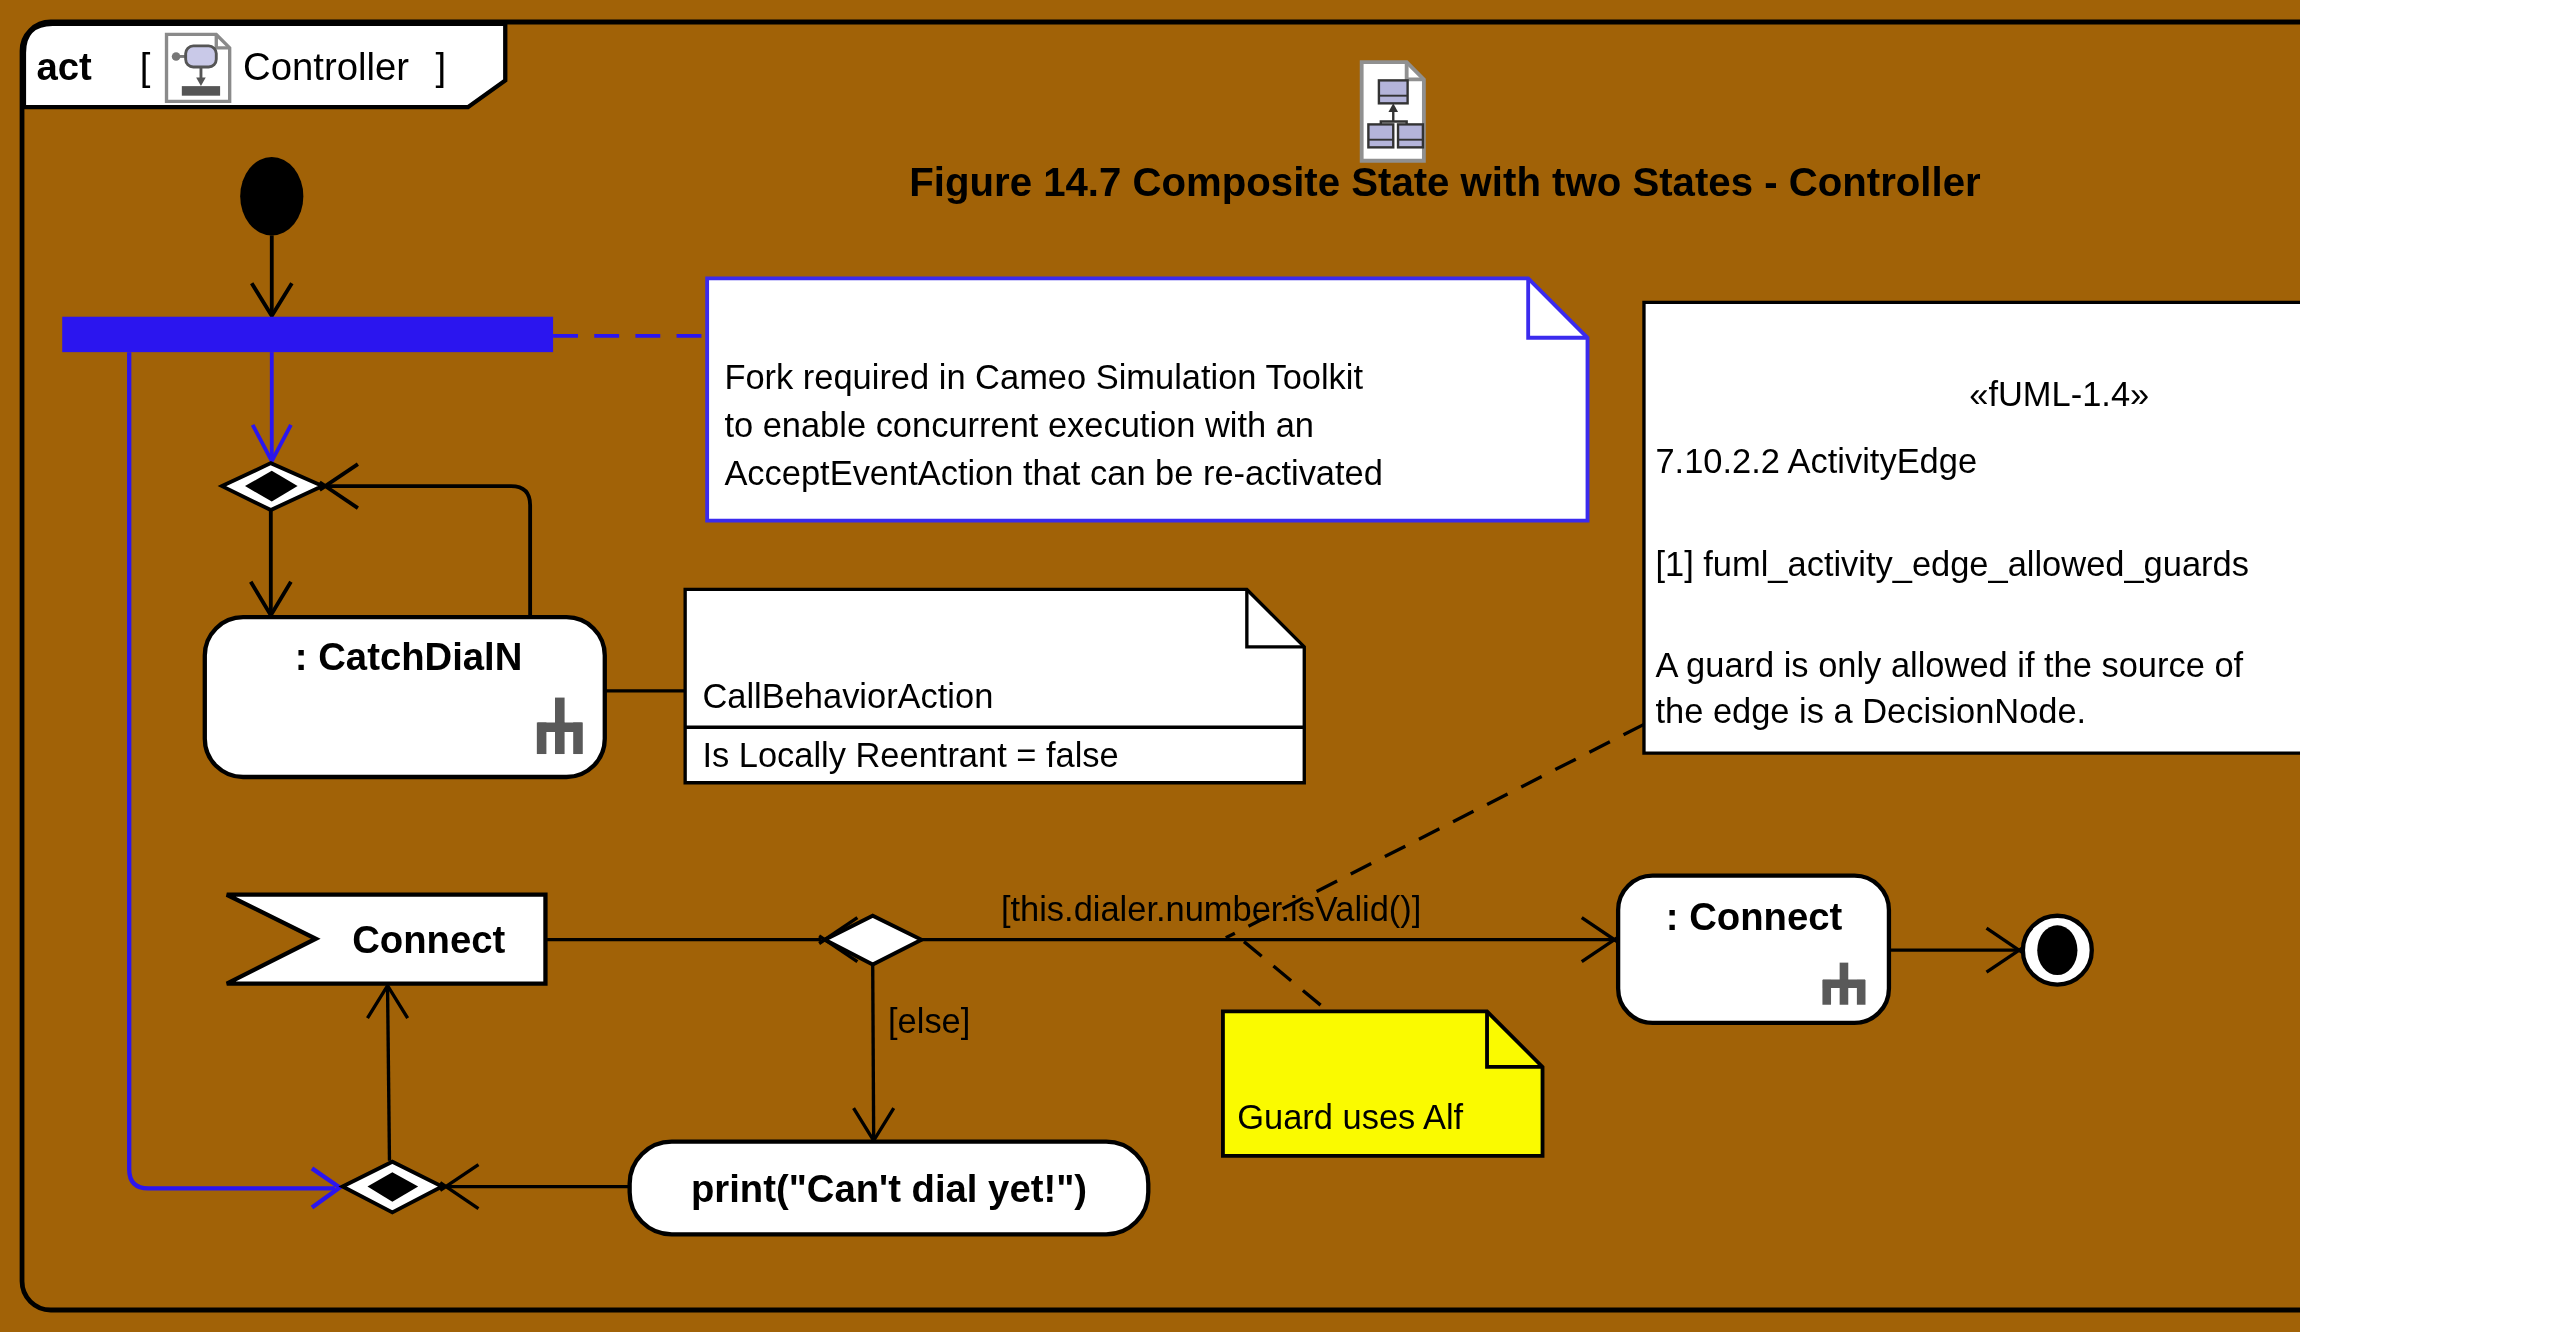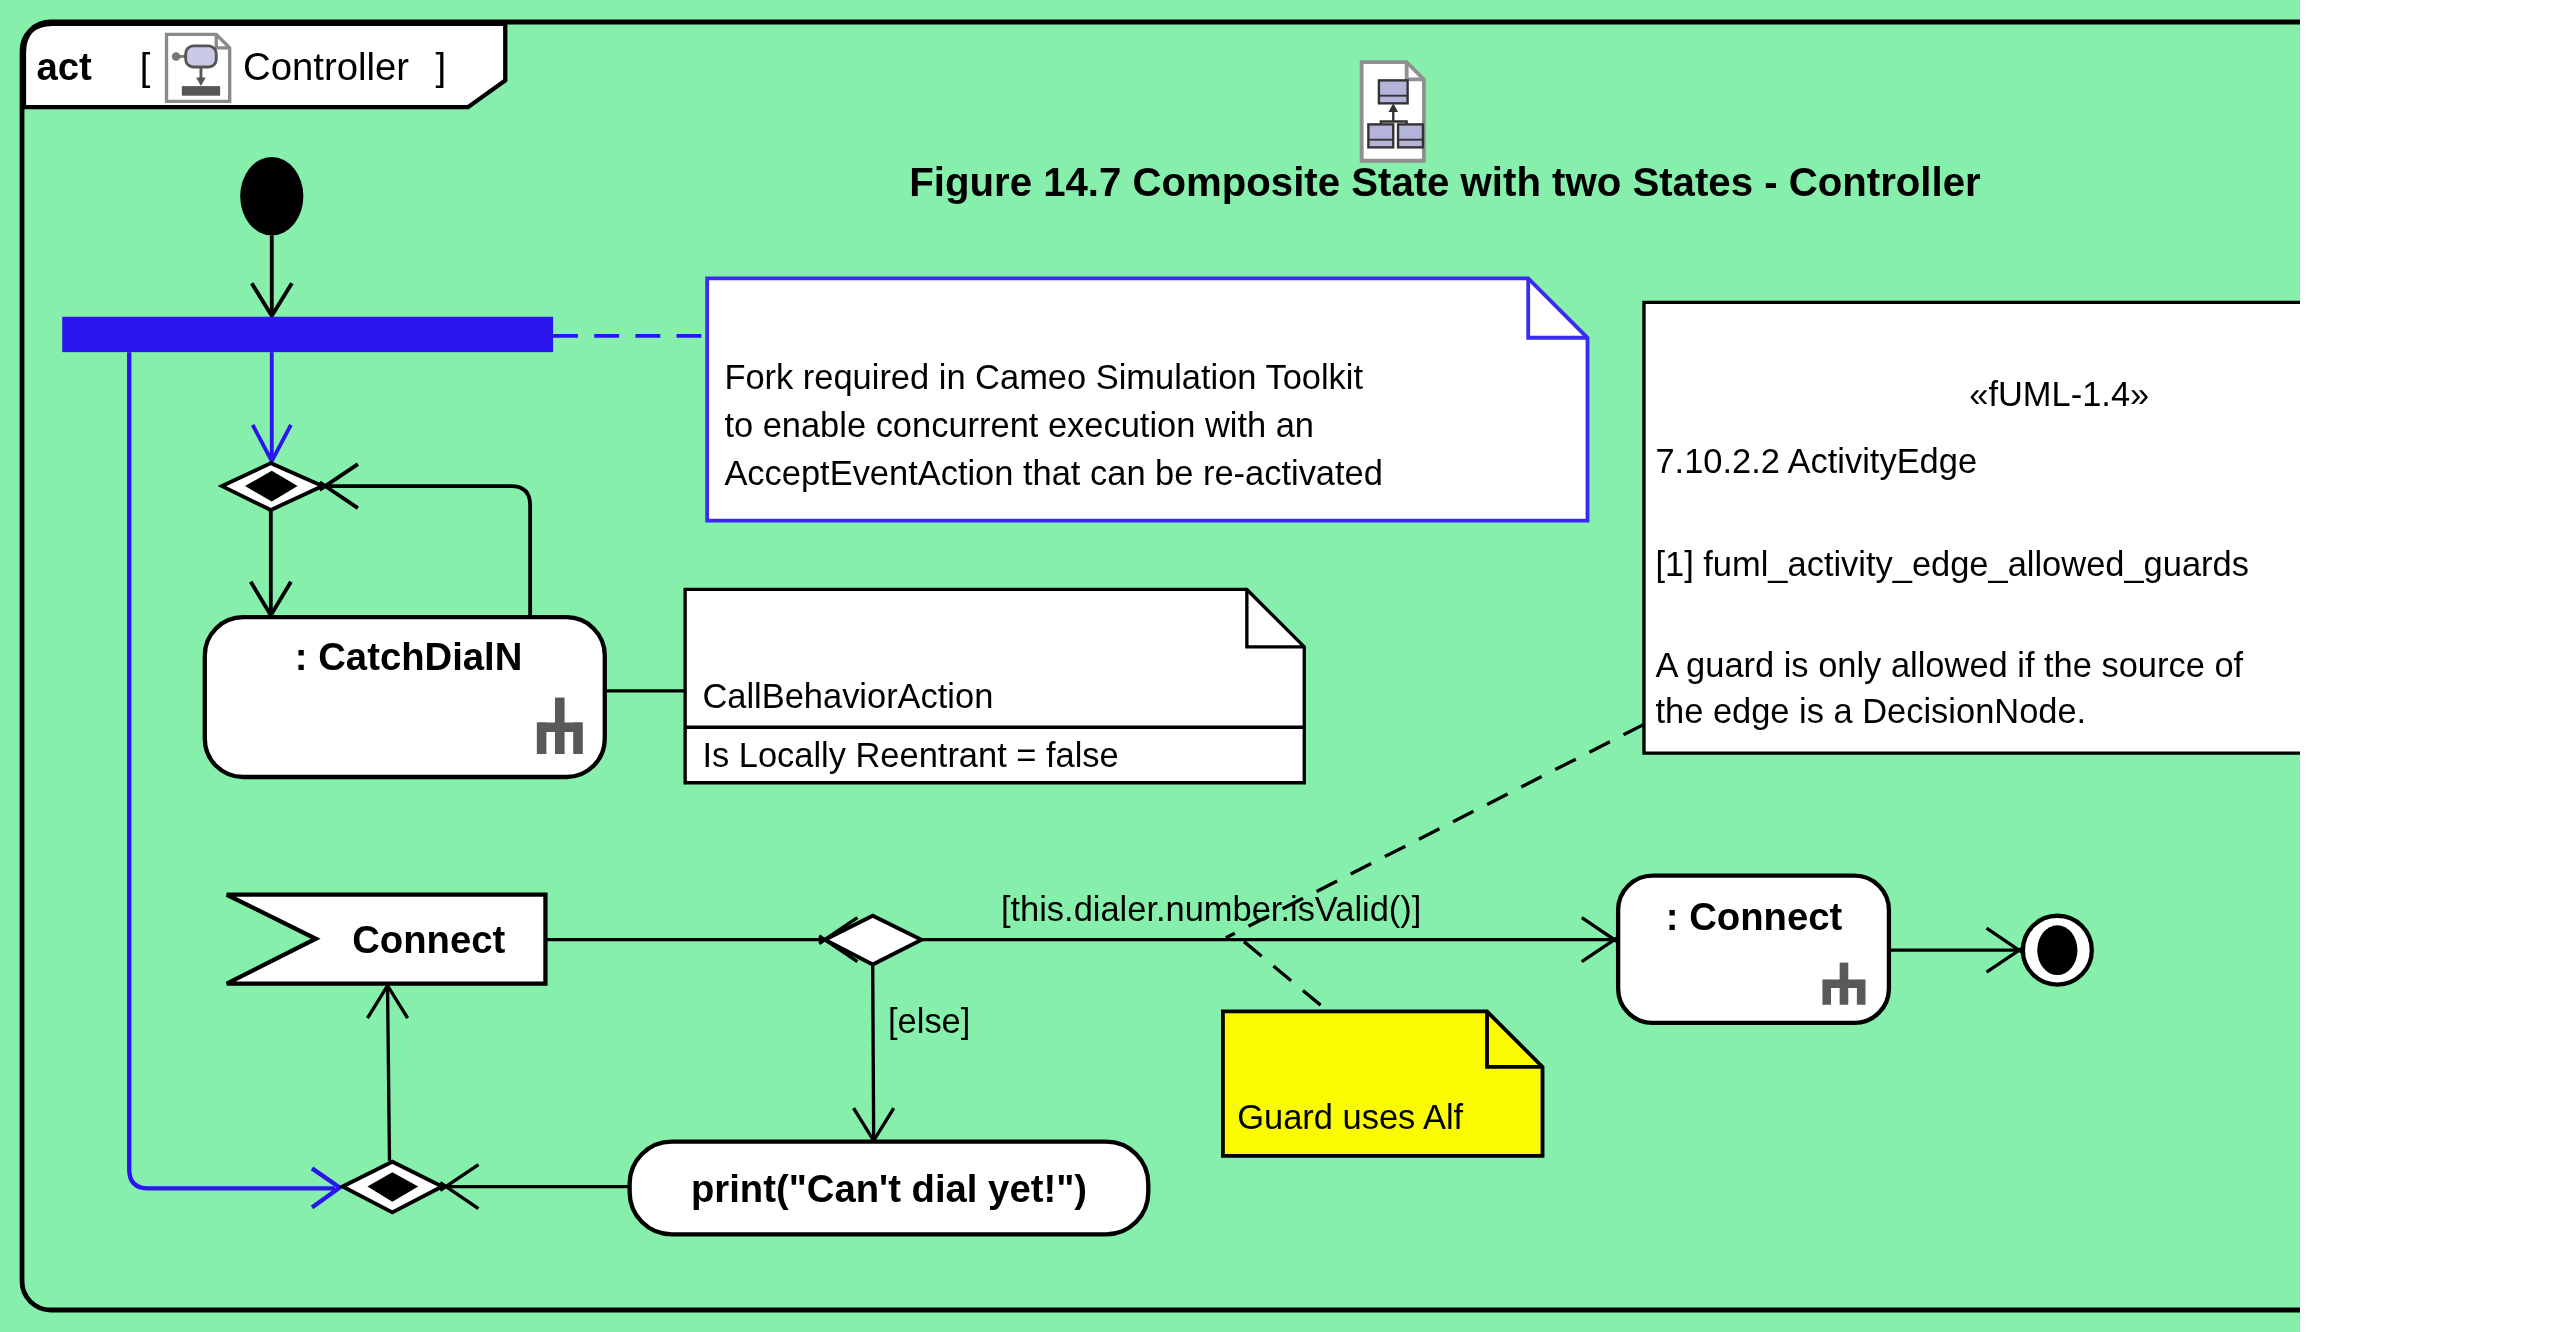--- a/index.html
+++ b/index.html
@@ -1,16 +1,16 @@
 <!DOCTYPE html>
 <html><head>
 <meta charset="utf-8">
 <style>
   html,body{margin:0;padding:0;background:#ffffff;}
-  #stage{position:relative;width:2300px;height:1332px;background:#86efac;overflow:hidden;text-align:center;}
+  #stage{position:relative;width:2300px;height:1332px;background:#a16207;overflow:hidden;text-align:center;}
   svg{position:absolute;left:0;top:0;}
   text{font-family:"Liberation Sans", sans-serif;fill:#000000;}
   .t-bold{font-weight:bold;}
 </style>
 </head>
 <body>
 
 <div id="stage">
 <svg width="2576" height="1332" viewBox="0 0 2692 1392">
 

